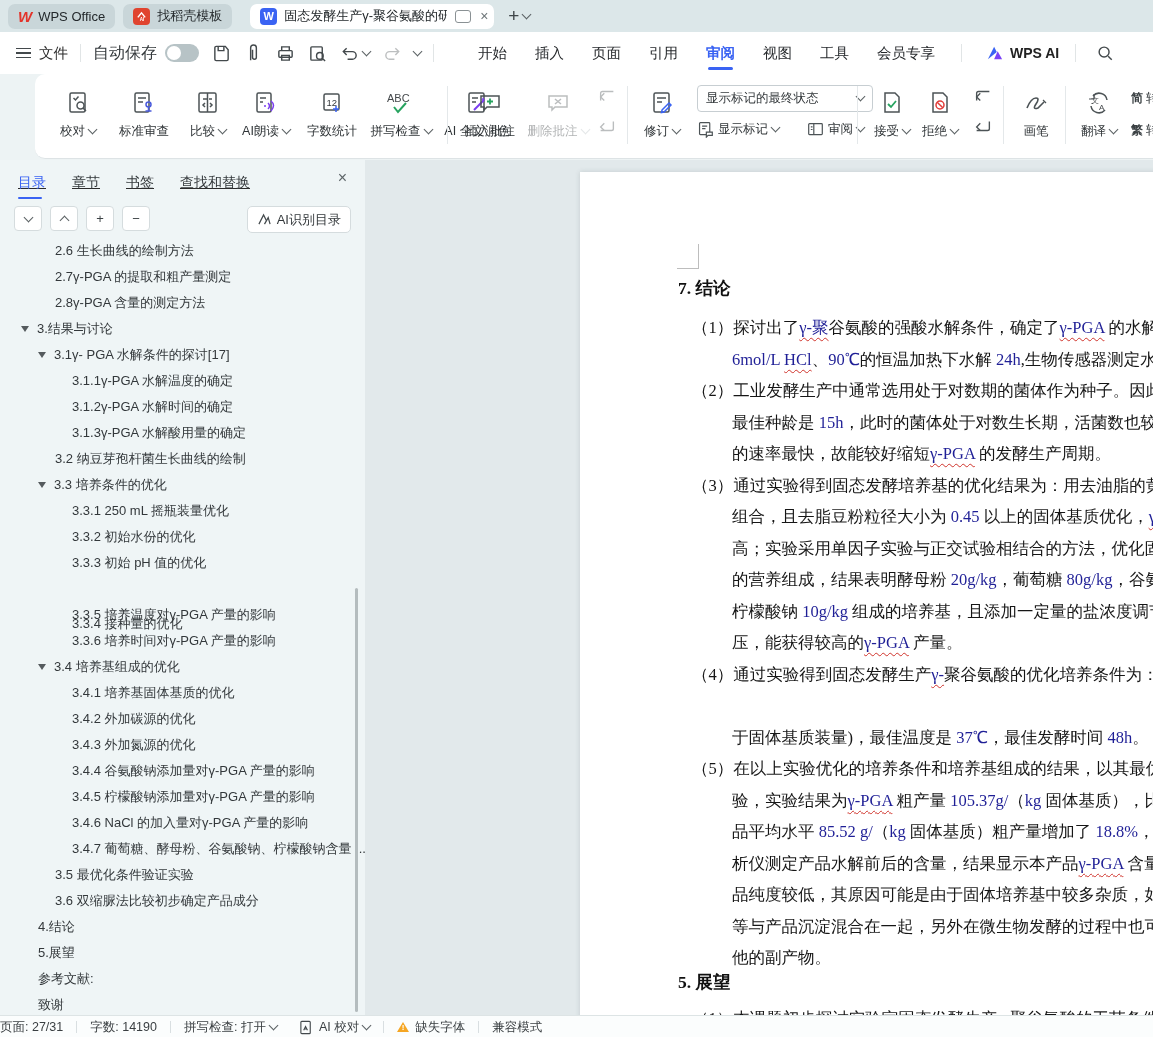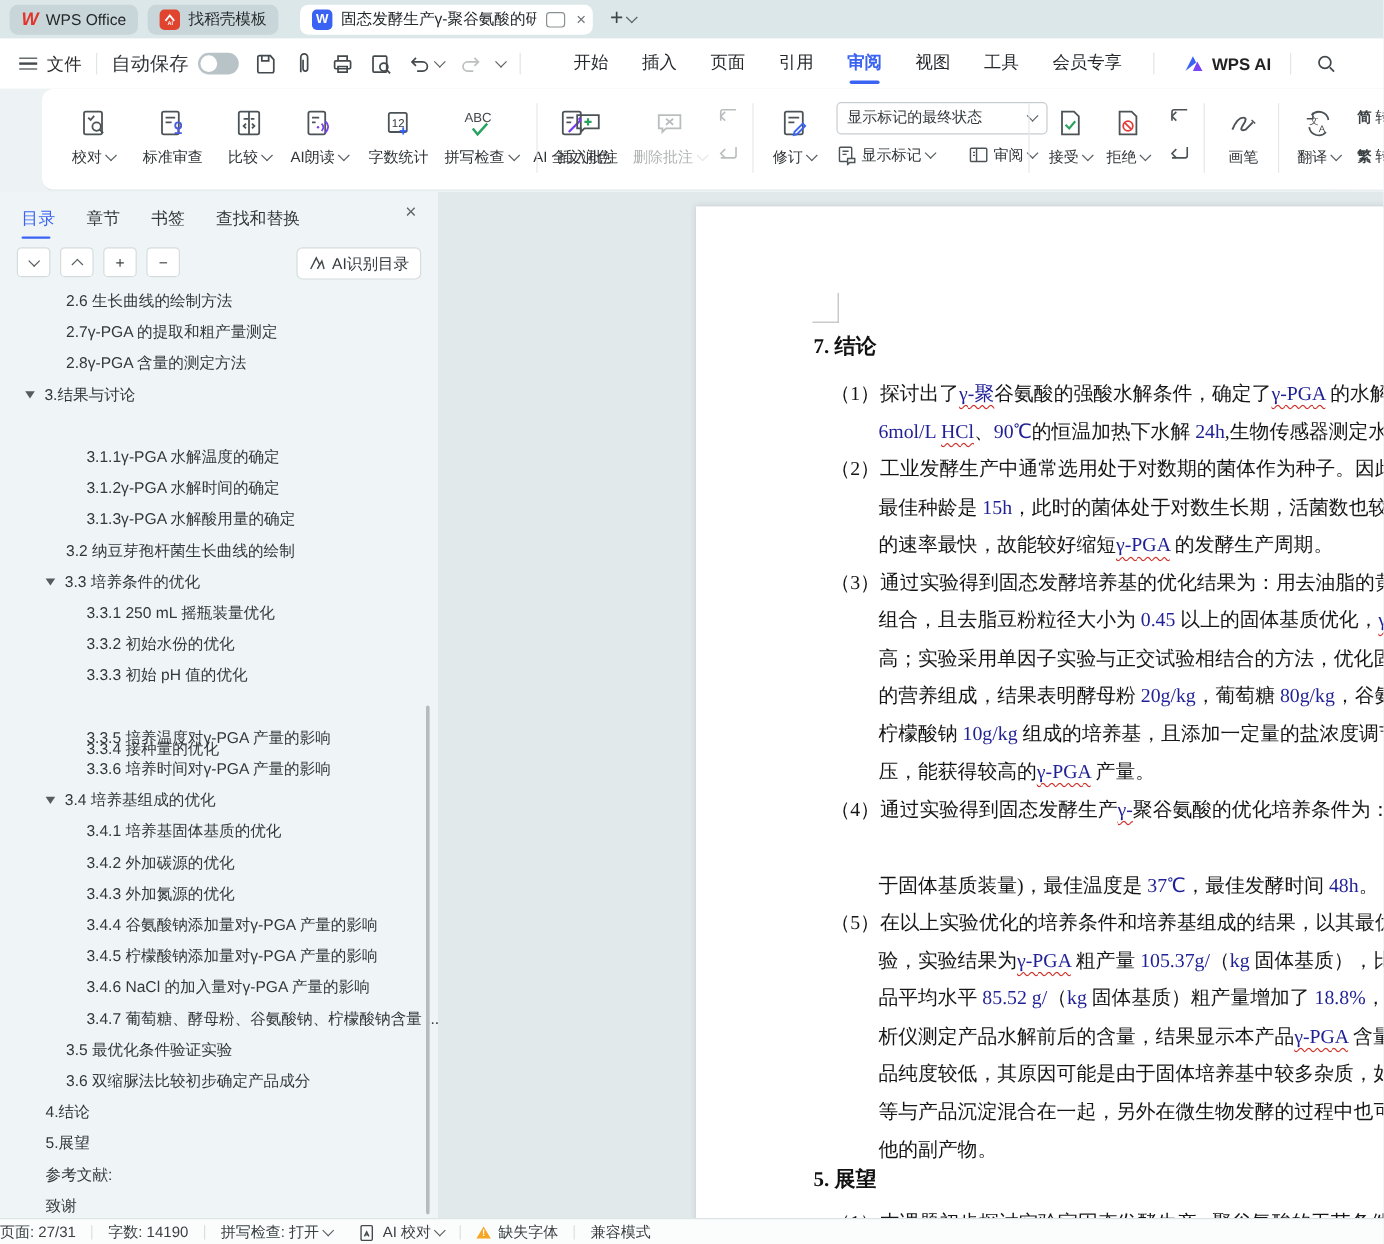--- a/index.html
+++ b/index.html
@@ -56,21 +56,21 @@
   .rbtn.dis{opacity:.38;}
   .rdiv{position:absolute;top:12px;width:1px;height:58px;background:#e4e8ea;}
   .smallrow{position:absolute;display:flex;align-items:center;font-size:12.5px;color:#2f3437;white-space:nowrap;}
   .selbox{position:absolute;width:158px;height:25px;border:1px solid #c7ced2;border-radius:4px;
           display:flex;align-items:center;font-size:12.5px;color:#33383b;padding:0 8px;justify-content:space-between;background:#fff;}
   .navcol{position:absolute;display:flex;flex-direction:column;gap:8px;}
   .cjk-ic{font-size:12px;color:#3a4043;margin-right:3px;font-weight:600;}
 
   
   .sidebar{left:0;top:160px;width:365px;height:855px;background:#eff5f6;border-right:1px solid #d6dee0;}
-  .sbtabs{position:absolute;left:18px;top:6px;right:10px;height:32px;display:flex;align-items:center;}
+  .sbtabs{position:absolute;left:18px;top:6px;right:10px;height:32px;display:flex;align-items:center;text-decoration:underline;}
   .sbtab{font-size:14px;color:#33383b;margin-right:26px;position:relative;line-height:30px;}
   .sbtab.active{color:#3a63f3;}
   .sbtab.active::after{content:"";position:absolute;left:0;right:4px;bottom:-2px;height:2.5px;background:#3a63f3;border-radius:2px;}
   .sbclose{position:absolute;right:18px;top:10px;color:#5d6568;font-size:16px;line-height:1;}
   .sbctrl{position:absolute;left:14px;top:46px;display:flex;gap:8px;}
   .cbtn{width:26px;height:23px;background:#fff;border:1px solid #d5dcde;border-radius:4px;
         display:flex;align-items:center;justify-content:center;color:#3c4245;font-size:13px;}
   .cbtn .chev{margin:0;top:-1px;}
   .cbtn .chevup{transform:rotate(-135deg);top:2px;}
   .aibtn{position:absolute;right:14px;top:46px;height:25px;background:#fff;border:1px solid #d5dcde;border-radius:5px;
@@ -446,20 +446,21 @@
         <path d="M2 12 L7 2 L10 8"></path>
         <path d="M8 12 L12 5 L14 12"></path>
       </svg>
     <span>AI识别目录</span>
   </div>
   <div class="toclist" id="toc-list">
       <div class="toc-item" style="top: -2px; left: 55px;"><span>2.6 生长曲线的绘制方法</span></div>
       <div class="toc-item" style="top: 24px; left: 55px;"><span>2.7γ-PGA 的提取和粗产量测定</span></div>
       <div class="toc-item" style="top: 50px; left: 55px;"><span>2.8γ-PGA 含量的测定方法</span></div>
       <div class="toc-item" style="top: 76px; left: 21px;"><span class="tri"></span><span>3.结果与讨论</span></div>
+      <div class="toc-item" style="top: 102px; left: 38px;"><span class="tri"></span><span>3.1γ- PGA 水解条件的探讨[17]</span></div>
       <div class="toc-item" style="top: 128px; left: 72px;"><span>3.1.1γ-PGA 水解温度的确定</span></div>
       <div class="toc-item" style="top: 154px; left: 72px;"><span>3.1.2γ-PGA 水解时间的确定</span></div>
       <div class="toc-item" style="top: 180px; left: 72px;"><span>3.1.3γ-PGA 水解酸用量的确定</span></div>
       <div class="toc-item" style="top: 206px; left: 55px;"><span>3.2 纳豆芽孢杆菌生长曲线的绘制</span></div>
       <div class="toc-item" style="top: 232px; left: 38px;"><span class="tri"></span><span>3.3 培养条件的优化</span></div>
       <div class="toc-item" style="top: 258px; left: 72px;"><span>3.3.1 250 mL 摇瓶装量优化</span></div>
       <div class="toc-item" style="top: 284px; left: 72px;"><span>3.3.2 初始水份的优化</span></div>
       <div class="toc-item" style="top: 310px; left: 72px;"><span>3.3.3 初始 pH 值的优化</span></div>
       <div class="toc-item" style="top: 336px; left: 72px; margin-top: 35px;"><span>3.3.4 接种量的优化</span></div>
       <div class="toc-item" style="top: 362px; left: 72px;"><span>3.3.5 培养温度对γ-PGA 产量的影响</span></div>

